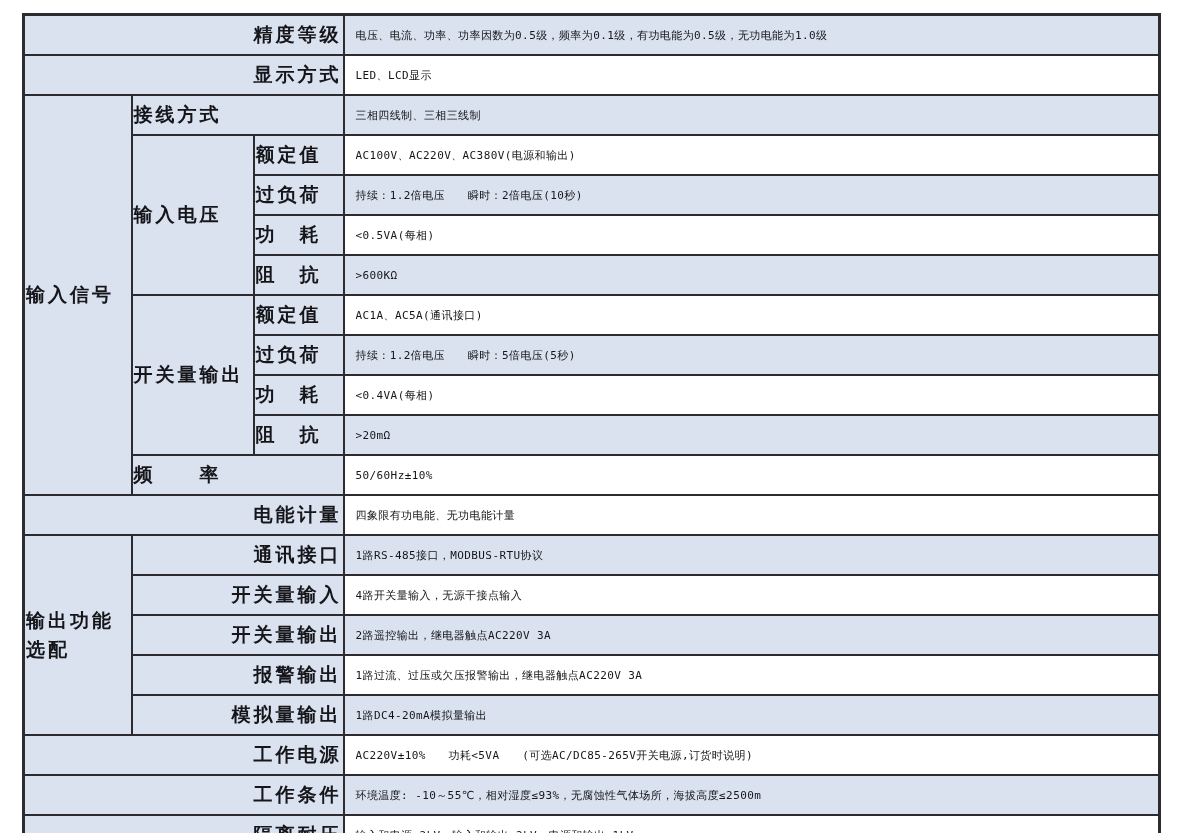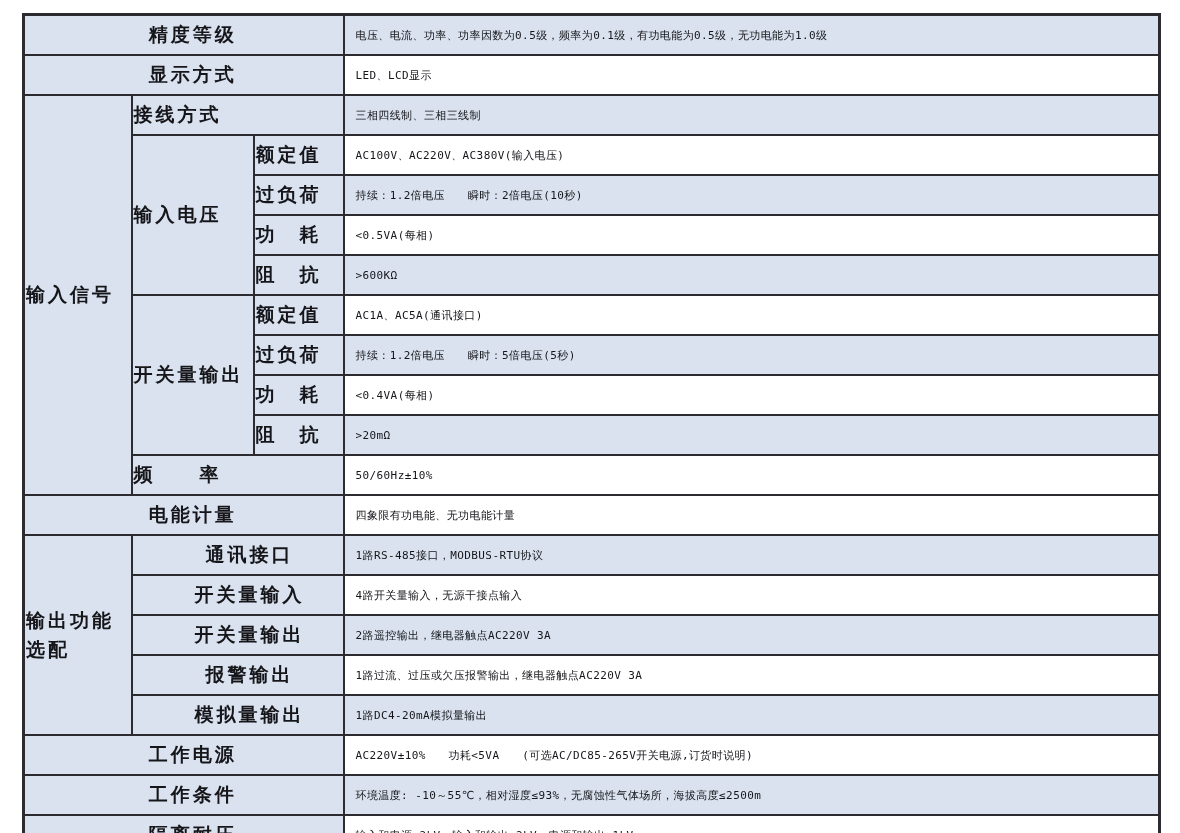--- a/index.html
+++ b/index.html
@@ -27,24 +27,24 @@
     overflow:hidden;
     white-space:nowrap;
   }
   
   .hdr{
     background:var(--blue);
     font-weight:bold;
     font-size:19px;
     letter-spacing:3px;
   }
-  .lbl{text-align:center;padding-left:19px;margin-top:44px;}
+  .lbl{text-align:right;padding-left:19px;margin-top:44px;}
   .grp{line-height:1.55;}
   .sub-center{}
-  .sub-left{text-align:center;padding-left:25px;}
+  .sub-left{text-align:right;padding-left:25px;}
   
   .val{
     font-size:11px;
     padding-left:11px;
     letter-spacing:0.4px;
     font-family:"DejaVu Sans Mono","Liberation Mono","DejaVu Sans",sans-serif;
   }
   .bg-b{background:var(--blue);}
   .bg-w{background:var(--white);margin-left:26px;}
 </style>
@@ -73,21 +73,21 @@
 
     <tr>
       <td class="hdr grp" rowspan="10">输入信号</td>
       <td class="hdr sub-center" colspan="2">接线方式</td>
       <td class="val bg-b">三相四线制、三相三线制</td>
     </tr>
 
     <tr>
       <td class="hdr grp" rowspan="4">输入电压</td>
       <td class="hdr sub-center">额定值</td>
-      <td class="val bg-w">AC100V、AC220V、AC380V(输入电压)</td>
+      <td class="val bg-w">AC100V、AC220V、AC380V(电源和输出)</td>
     </tr>
 
     <tr>
       <td class="hdr sub-center">过负荷</td>
       <td class="val bg-b">持续：1.2倍电压　　瞬时：2倍电压(10秒)</td>
     </tr>
 
     <tr>
       <td class="hdr sub-center">功　耗</td>
       <td class="val bg-w">&lt;0.5VA(每相)</td>

